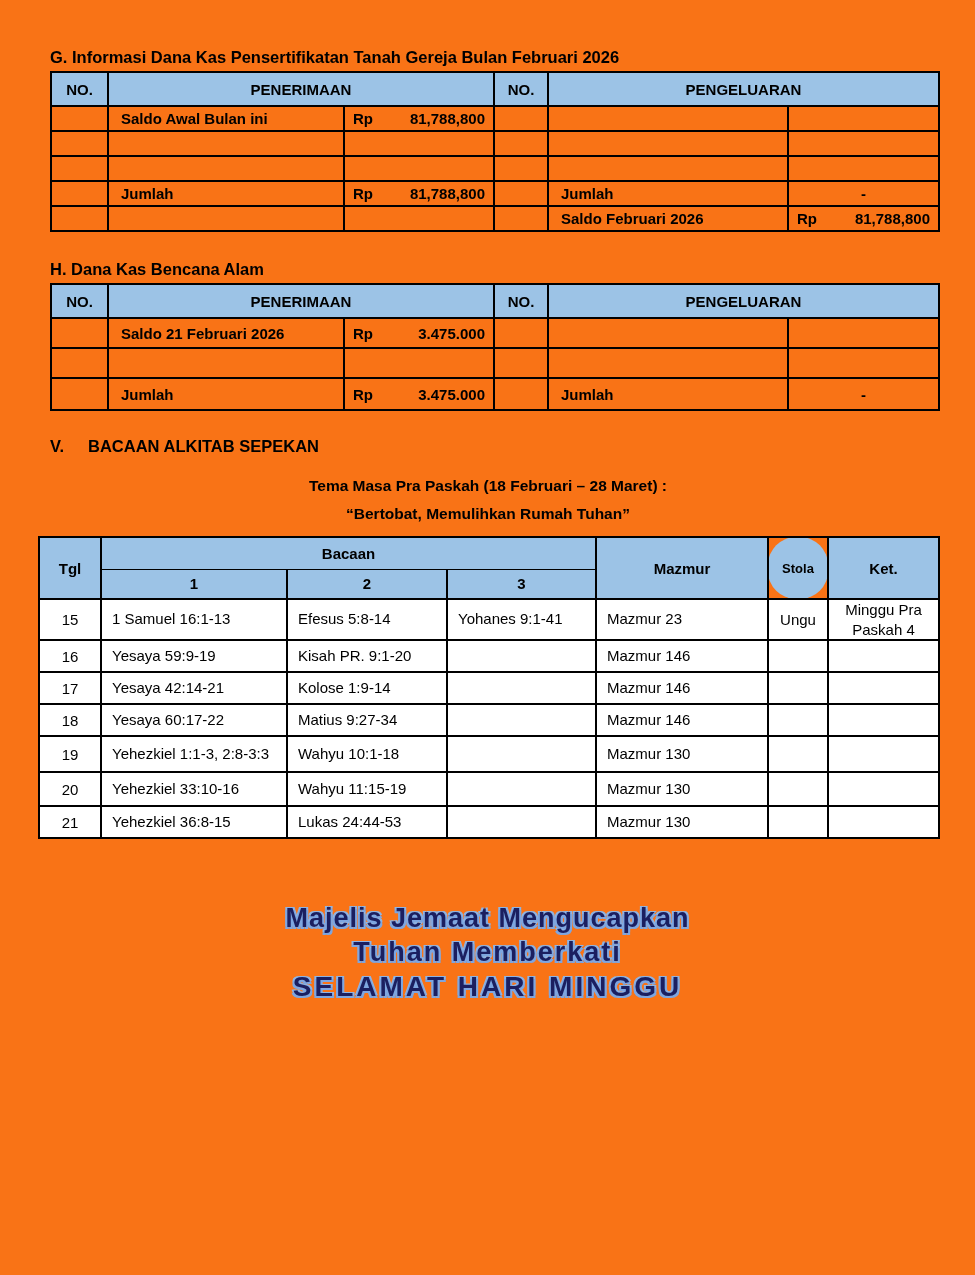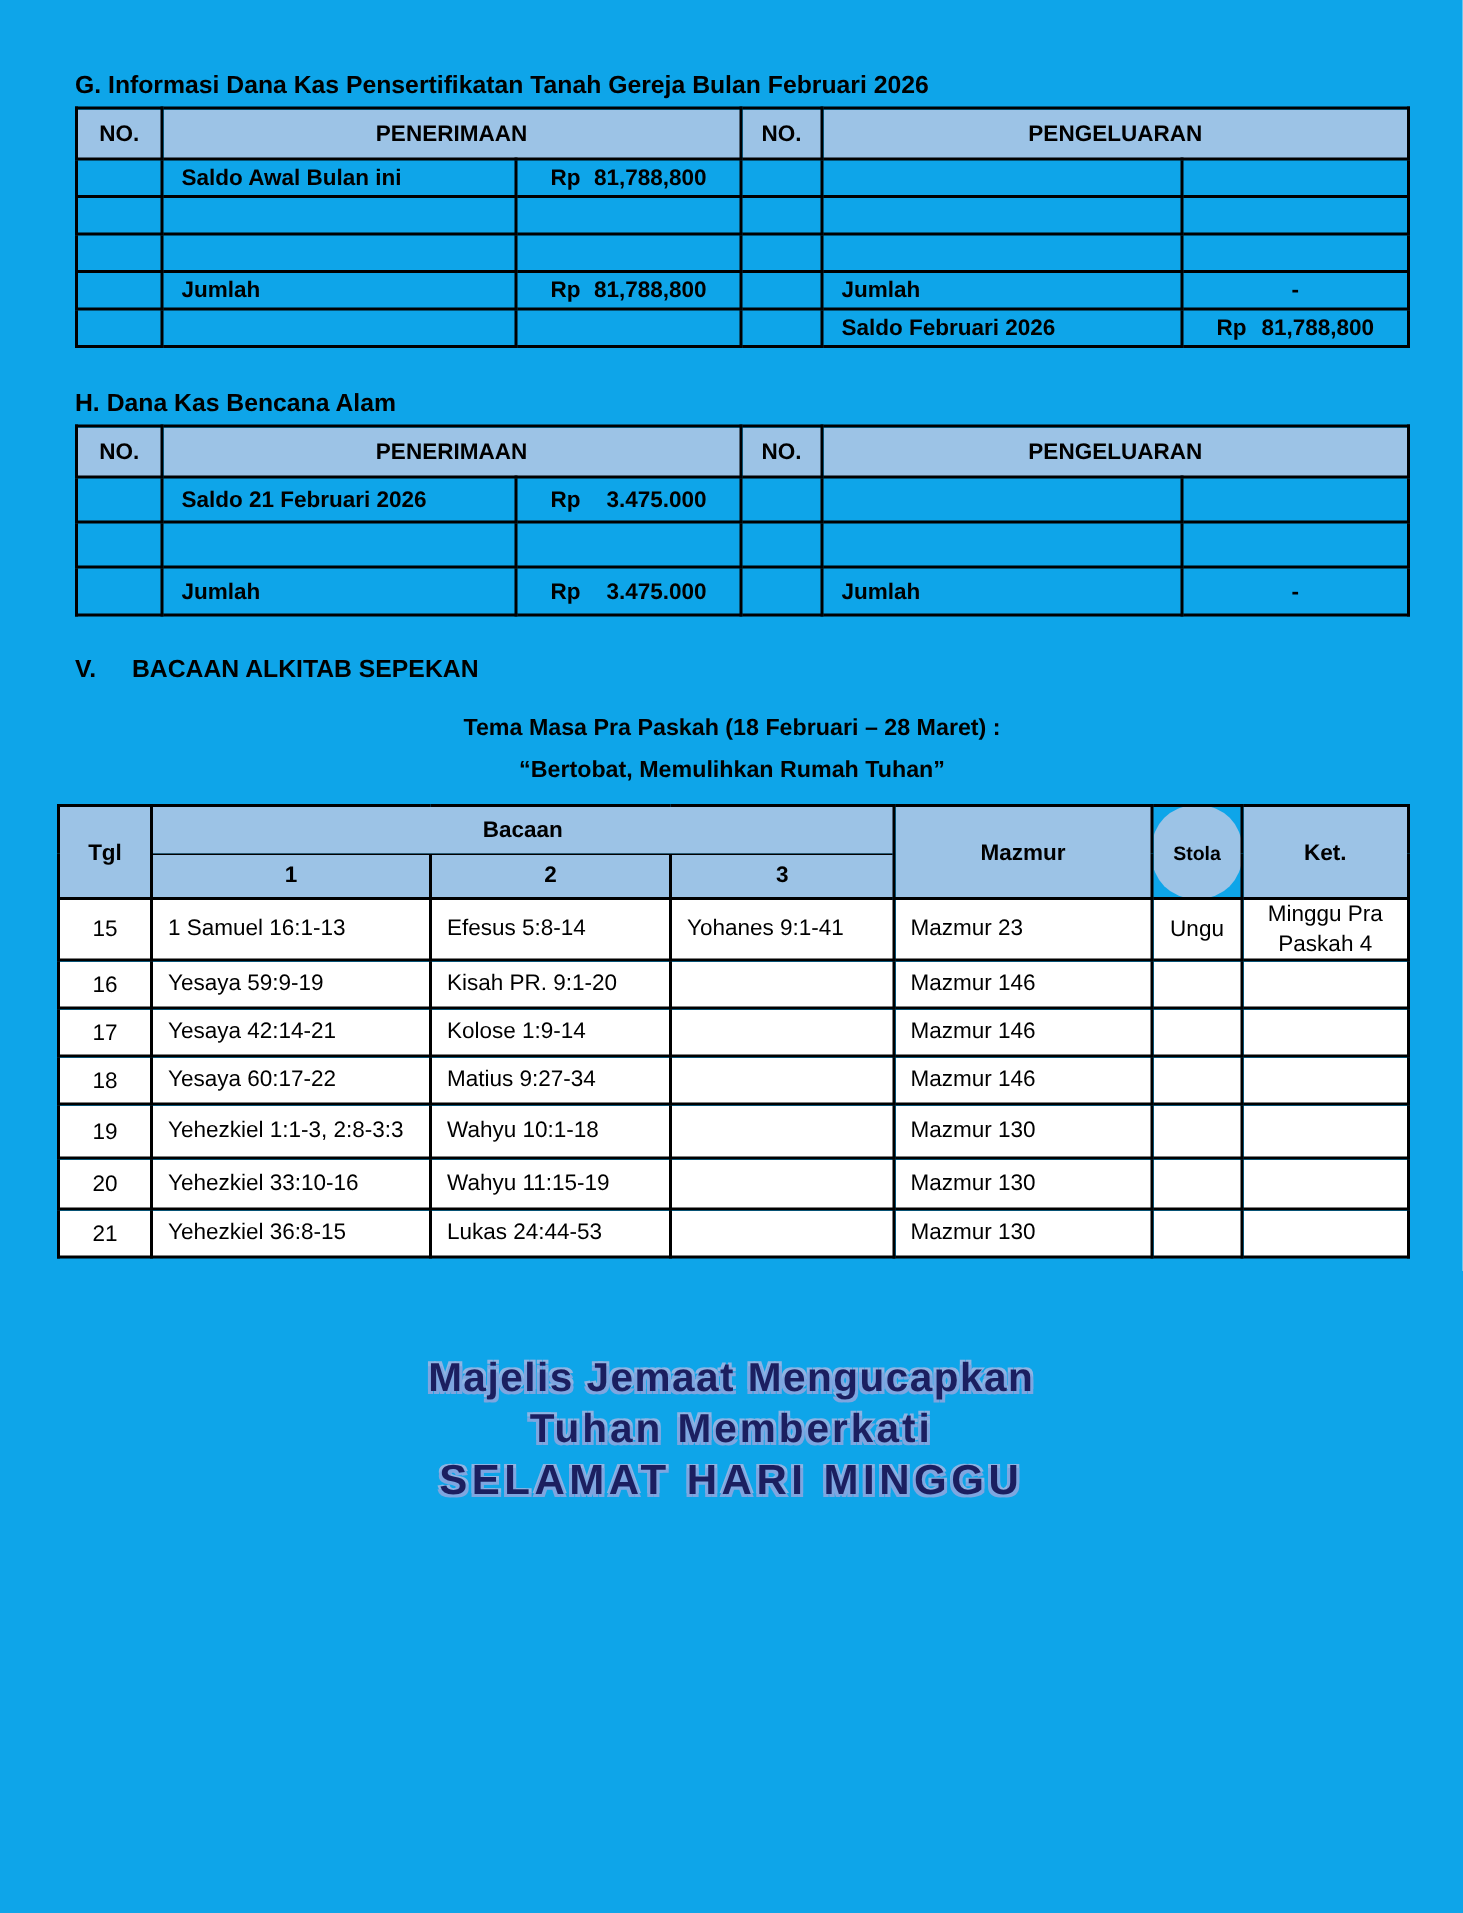--- a/index.html
+++ b/index.html
@@ -1,33 +1,33 @@
 <!DOCTYPE html>
 <html><head>
 <meta charset="utf-8">
 <style>
   * { margin:0; padding:0; box-sizing:border-box; }
   body { background:#ffffff; }
   .page {
-    width:975px; height:1275px; background:#0ea5e9; position:relative;
+    width:975px; height:1275px; background:#f97316; position:relative;
     font-family:"Liberation Sans", sans-serif; color:#000; overflow:hidden;
   }
   .section-title { font-size:16.5px; font-weight:bold; }
 
   
   .cash-wrap { margin-left:50px; width:888px; }
   table.cash { border-collapse:collapse; table-layout:fixed; width:888px; }
   table.cash td, table.cash th { border:2px solid #000; font-size:15px; overflow:hidden; }
   table.cash th {
     background:#9CC3E6; font-weight:bold; text-align:center; height:34px;
   }
   table.cash td { height:25px; font-weight:bold; vertical-align:middle; }
   table.h-cash td { height:30px; }
   td.desc { padding-left:12px; text-align:left; }
-  td.amount { padding:0 22px; }
+  td.amount { padding:0 8px; }
   .amt-flex { display:flex; justify-content:space-between; align-items:center; }
   td.dash { text-align:center; font-weight:bold; }
 
   
   .v-section { margin-left:38px; width:900px; }
   .v-heading { margin-left:12px; font-size:16.5px; font-weight:bold; }
   .v-heading .num { display:inline-block; width:38px; }
   .v-theme { text-align:center; font-size:15.5px; font-weight:bold; line-height:28px; }
 
   table.bacaan { border-collapse:collapse; table-layout:fixed; width:900px; margin-top:8px; }

